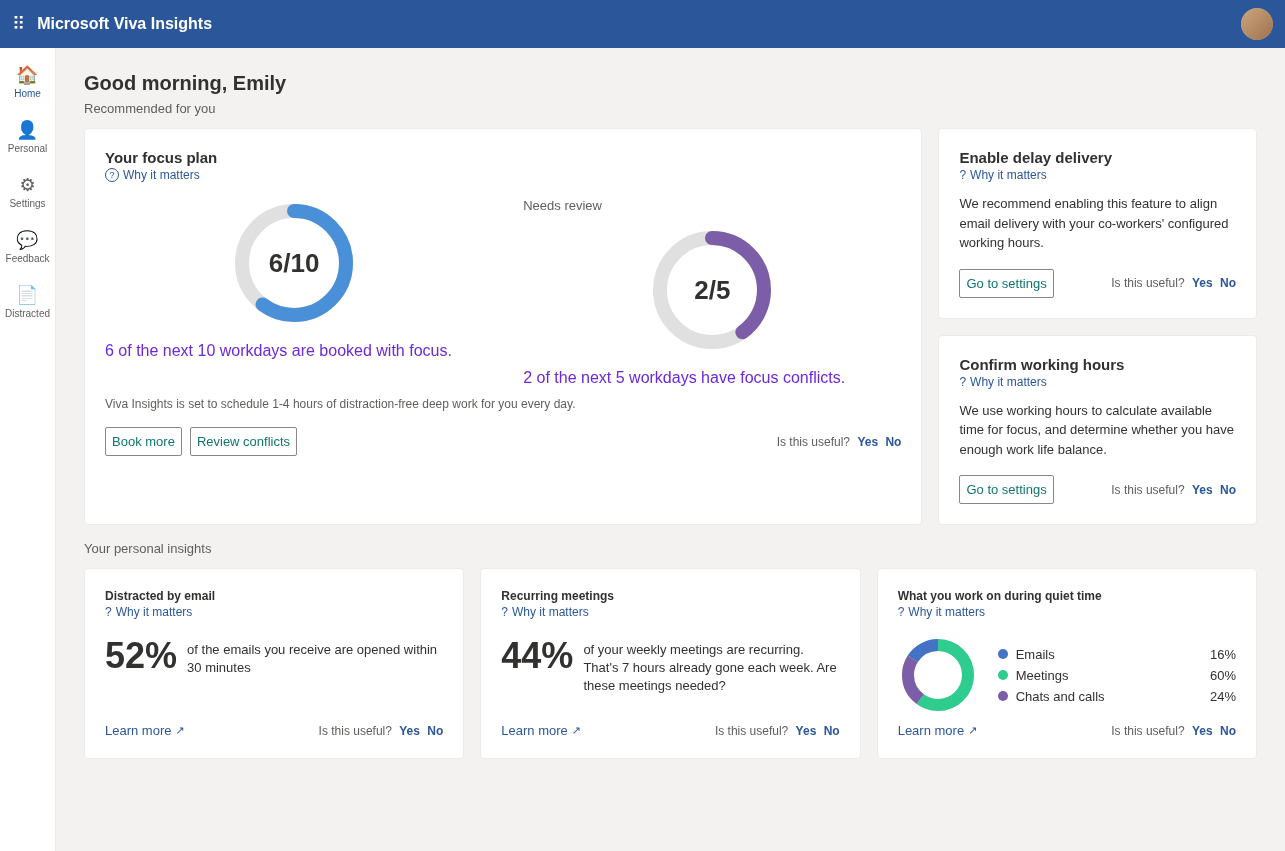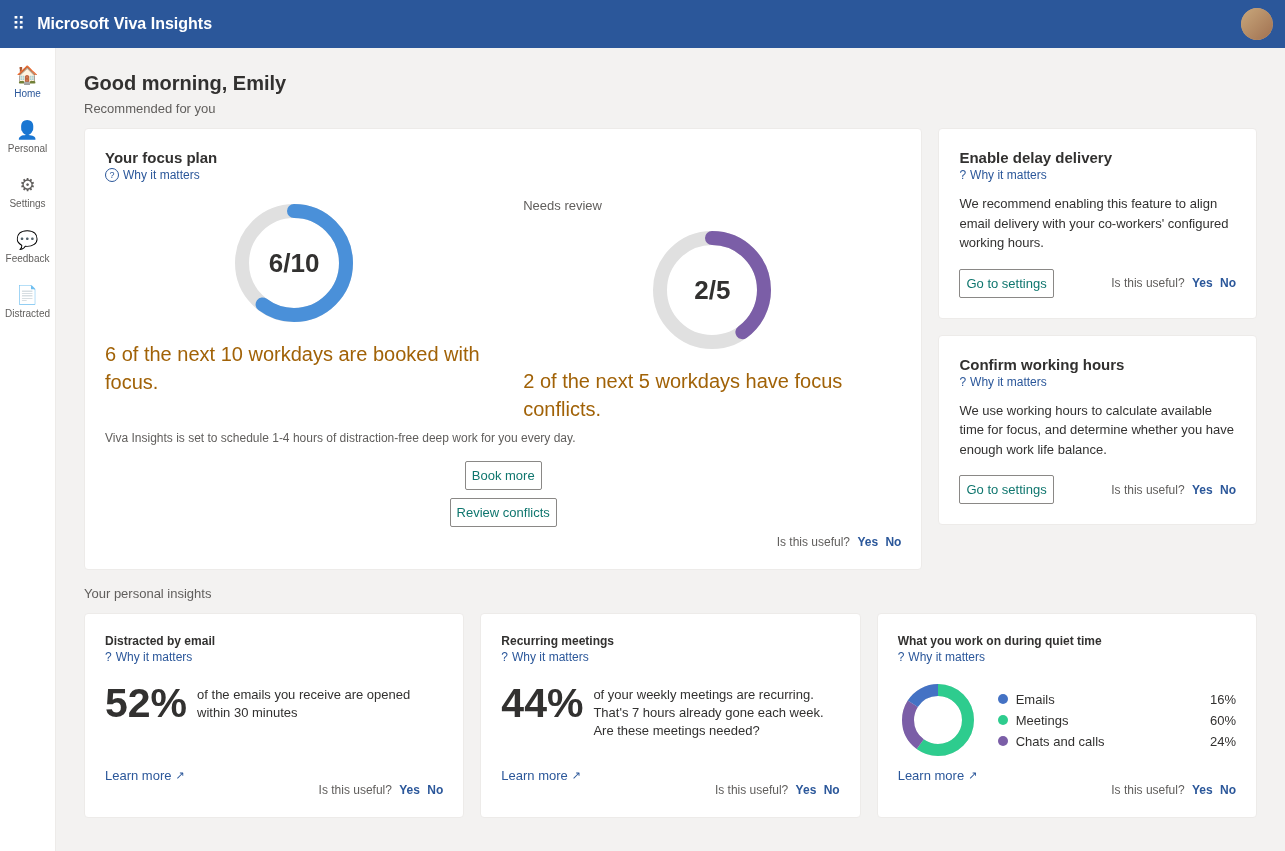--- a/index.html
+++ b/index.html
@@ -97,24 +97,24 @@
     .donut-center {
       position: absolute;
       top: 50%; left: 50%;
       transform: translate(-50%, -50%);
       font-size: 26px;
       font-weight: 700;
       color: #323130;
       text-align: center;
     }
 
-    .focus-description { font-size: 20px; font-weight: 500; color: #a16207; margin-bottom: 8px; line-height: 1.4; }
+    .focus-description { font-size: 16px; font-weight: 500; color: #6d28d9; margin-bottom: 8px; line-height: 1.4; }
     .focus-note { font-size: 12px; color: #605e5c; margin-bottom: 16px; }
 
-    .card-actions { display: flex; align-items: center; gap: 8px; margin-top: 8px; flex-direction: column; }
+    .card-actions { display: flex; align-items: center; gap: 8px; margin-top: 8px; }
     .btn {
       padding: 6px 6px;
       font-size: 13px;
       border: 1px solid #8a8886;
       background: white;
       border-radius: 2px;
       cursor: pointer;
       color: #0f766e;
     }
 
@@ -132,24 +132,24 @@
     .side-card-useful { font-size: 12px; color: #605e5c; margin-left: auto; }
 
     
     .personal-section-label { font-size: 13px; color: #605e5c; margin-bottom: 12px; margin-top: 8px; }
     .insights-row { display: flex; gap: 16px; }
     .insight-card { background: white; border-radius: 4px; border: 1px solid #edebe9; padding: 20px; flex: 1; display: flex; flex-direction: column; }
     .insight-card-title { font-size: 12px; font-weight: 600; color: #323130; margin-bottom: 2px; }
     .insight-card-subtitle { font-size: 12px; color: #2b579a; display: flex; align-items: center; gap: 4px; cursor: pointer; margin-bottom: 16px; }
 
     .insight-stat { display: flex; align-items: flex-start; gap: 10px; margin-bottom: 12px; flex: 1; }
-    .big-percent { font-size: 41px; font-weight: 700; color: #323130; flex-shrink: 0; }
+    .big-percent { font-size: 36px; font-weight: 700; color: #323130; flex-shrink: 0; }
     .stat-desc { font-size: 13px; color: #323130; line-height: 1.4; padding-top: 6px; }
 
-    .insight-footer { display: flex; align-items: flex-start; margin-top: auto; flex-direction: column; }
+    .insight-footer { display: flex; align-items: flex-end; margin-top: auto; }
     .learn-more-link { font-size: 13px; color: #2b579a; cursor: pointer; display: flex; align-items: center; gap: 4px; }
     .learn-more-link .ext-icon { font-size: 11px; }
     .insight-useful { font-size: 12px; color: #605e5c; margin-left: auto; }
 
     
     .quiet-content { display: flex; align-items: center; gap: 20px; margin-bottom: 8px; flex: 1; }
     .quiet-donut { position: relative; width: 80px; height: 80px; flex-shrink: 0; }
     .quiet-donut svg { position: absolute; top: 0; left: 0; transform: rotate(-90deg); }
     .legend { display: flex; flex-direction: column; gap: 6px; flex: 1; }
     .legend-item { display: flex; align-items: center; gap: 8px; font-size: 13px; color: #323130; }

